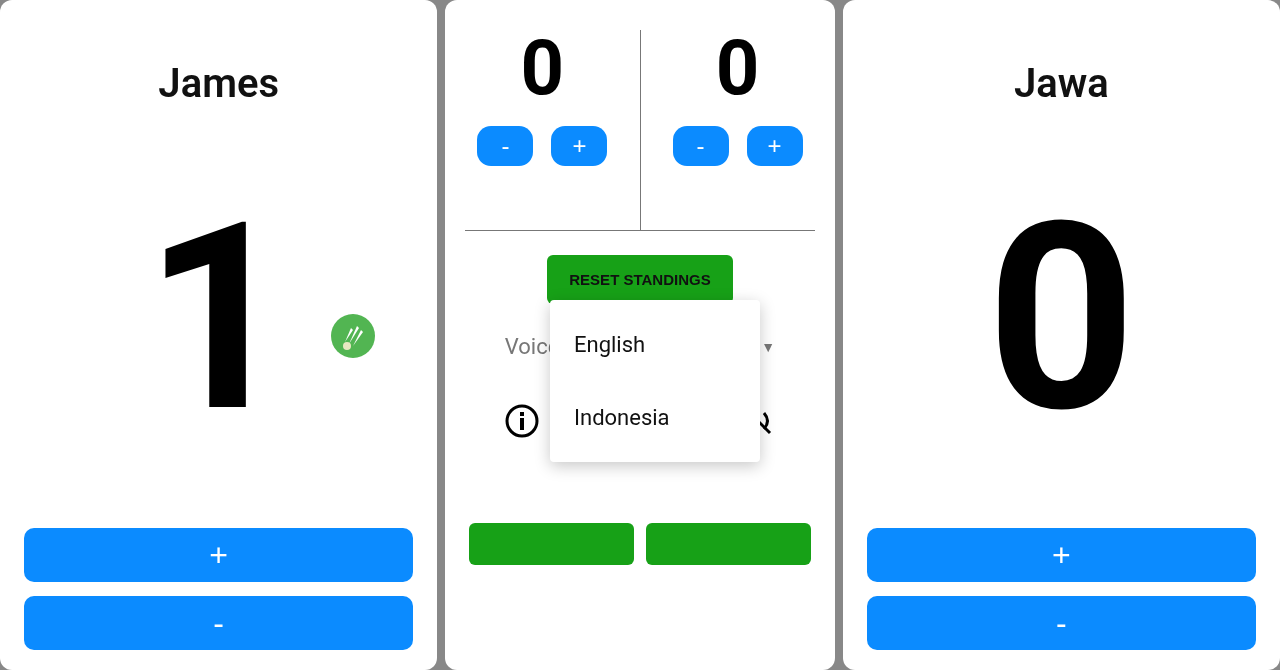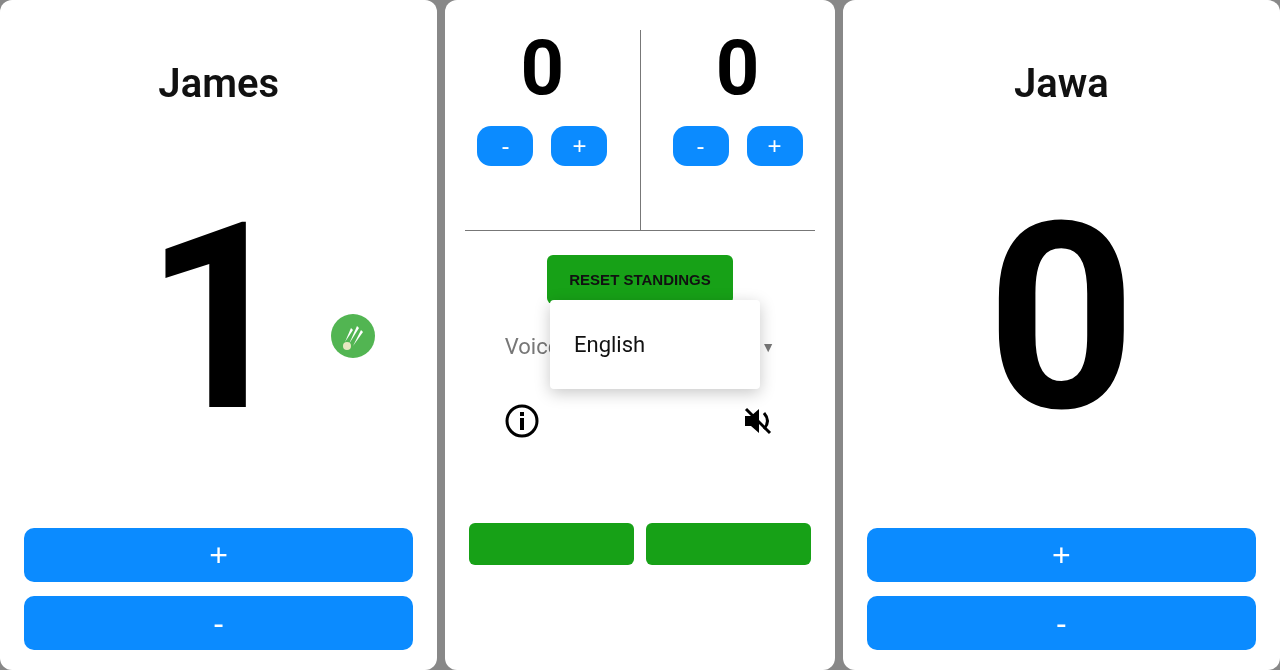--- a/index.html
+++ b/index.html
@@ -120,13 +120,14 @@
     <div class="pm-col">
       <button class="pm-btn">+</button>
       <button class="pm-btn">-</button>
     </div>
   </div>
 
 </div>
 
 <div class="menu">
   <div class="menu-item">English</div>
+  <div class="menu-item">Indonesia</div>
 </div>
 
 </body></html>

